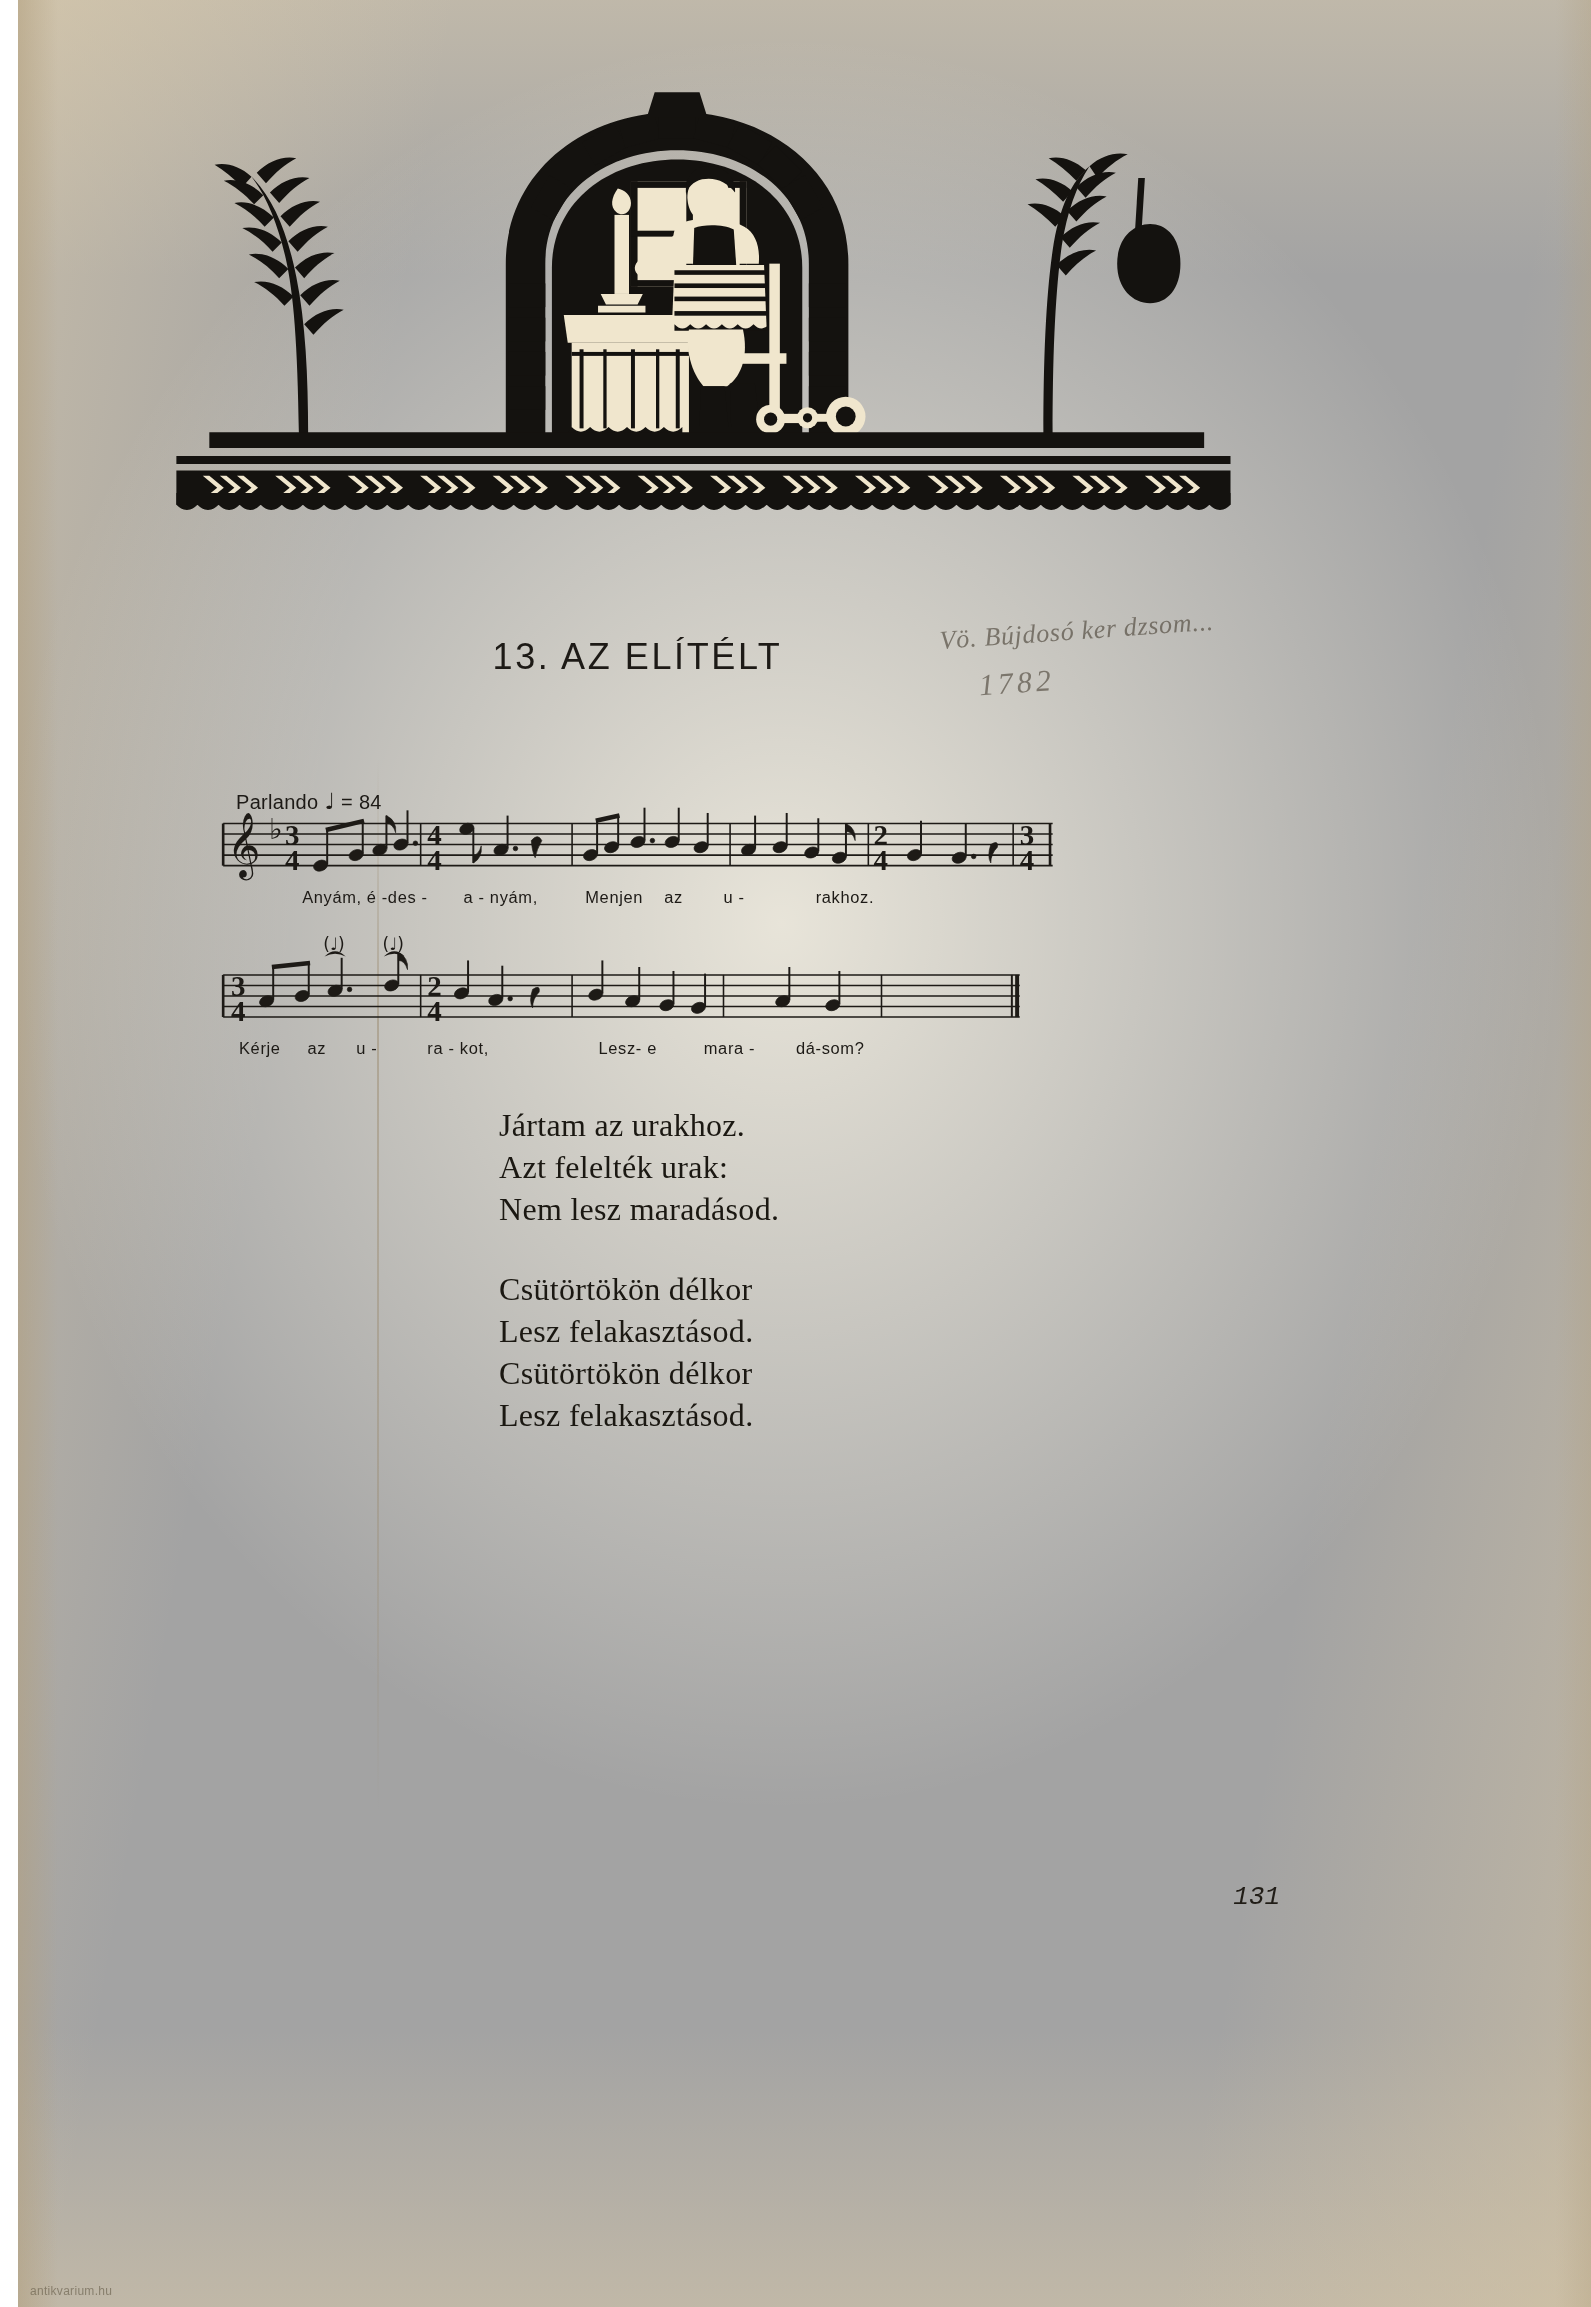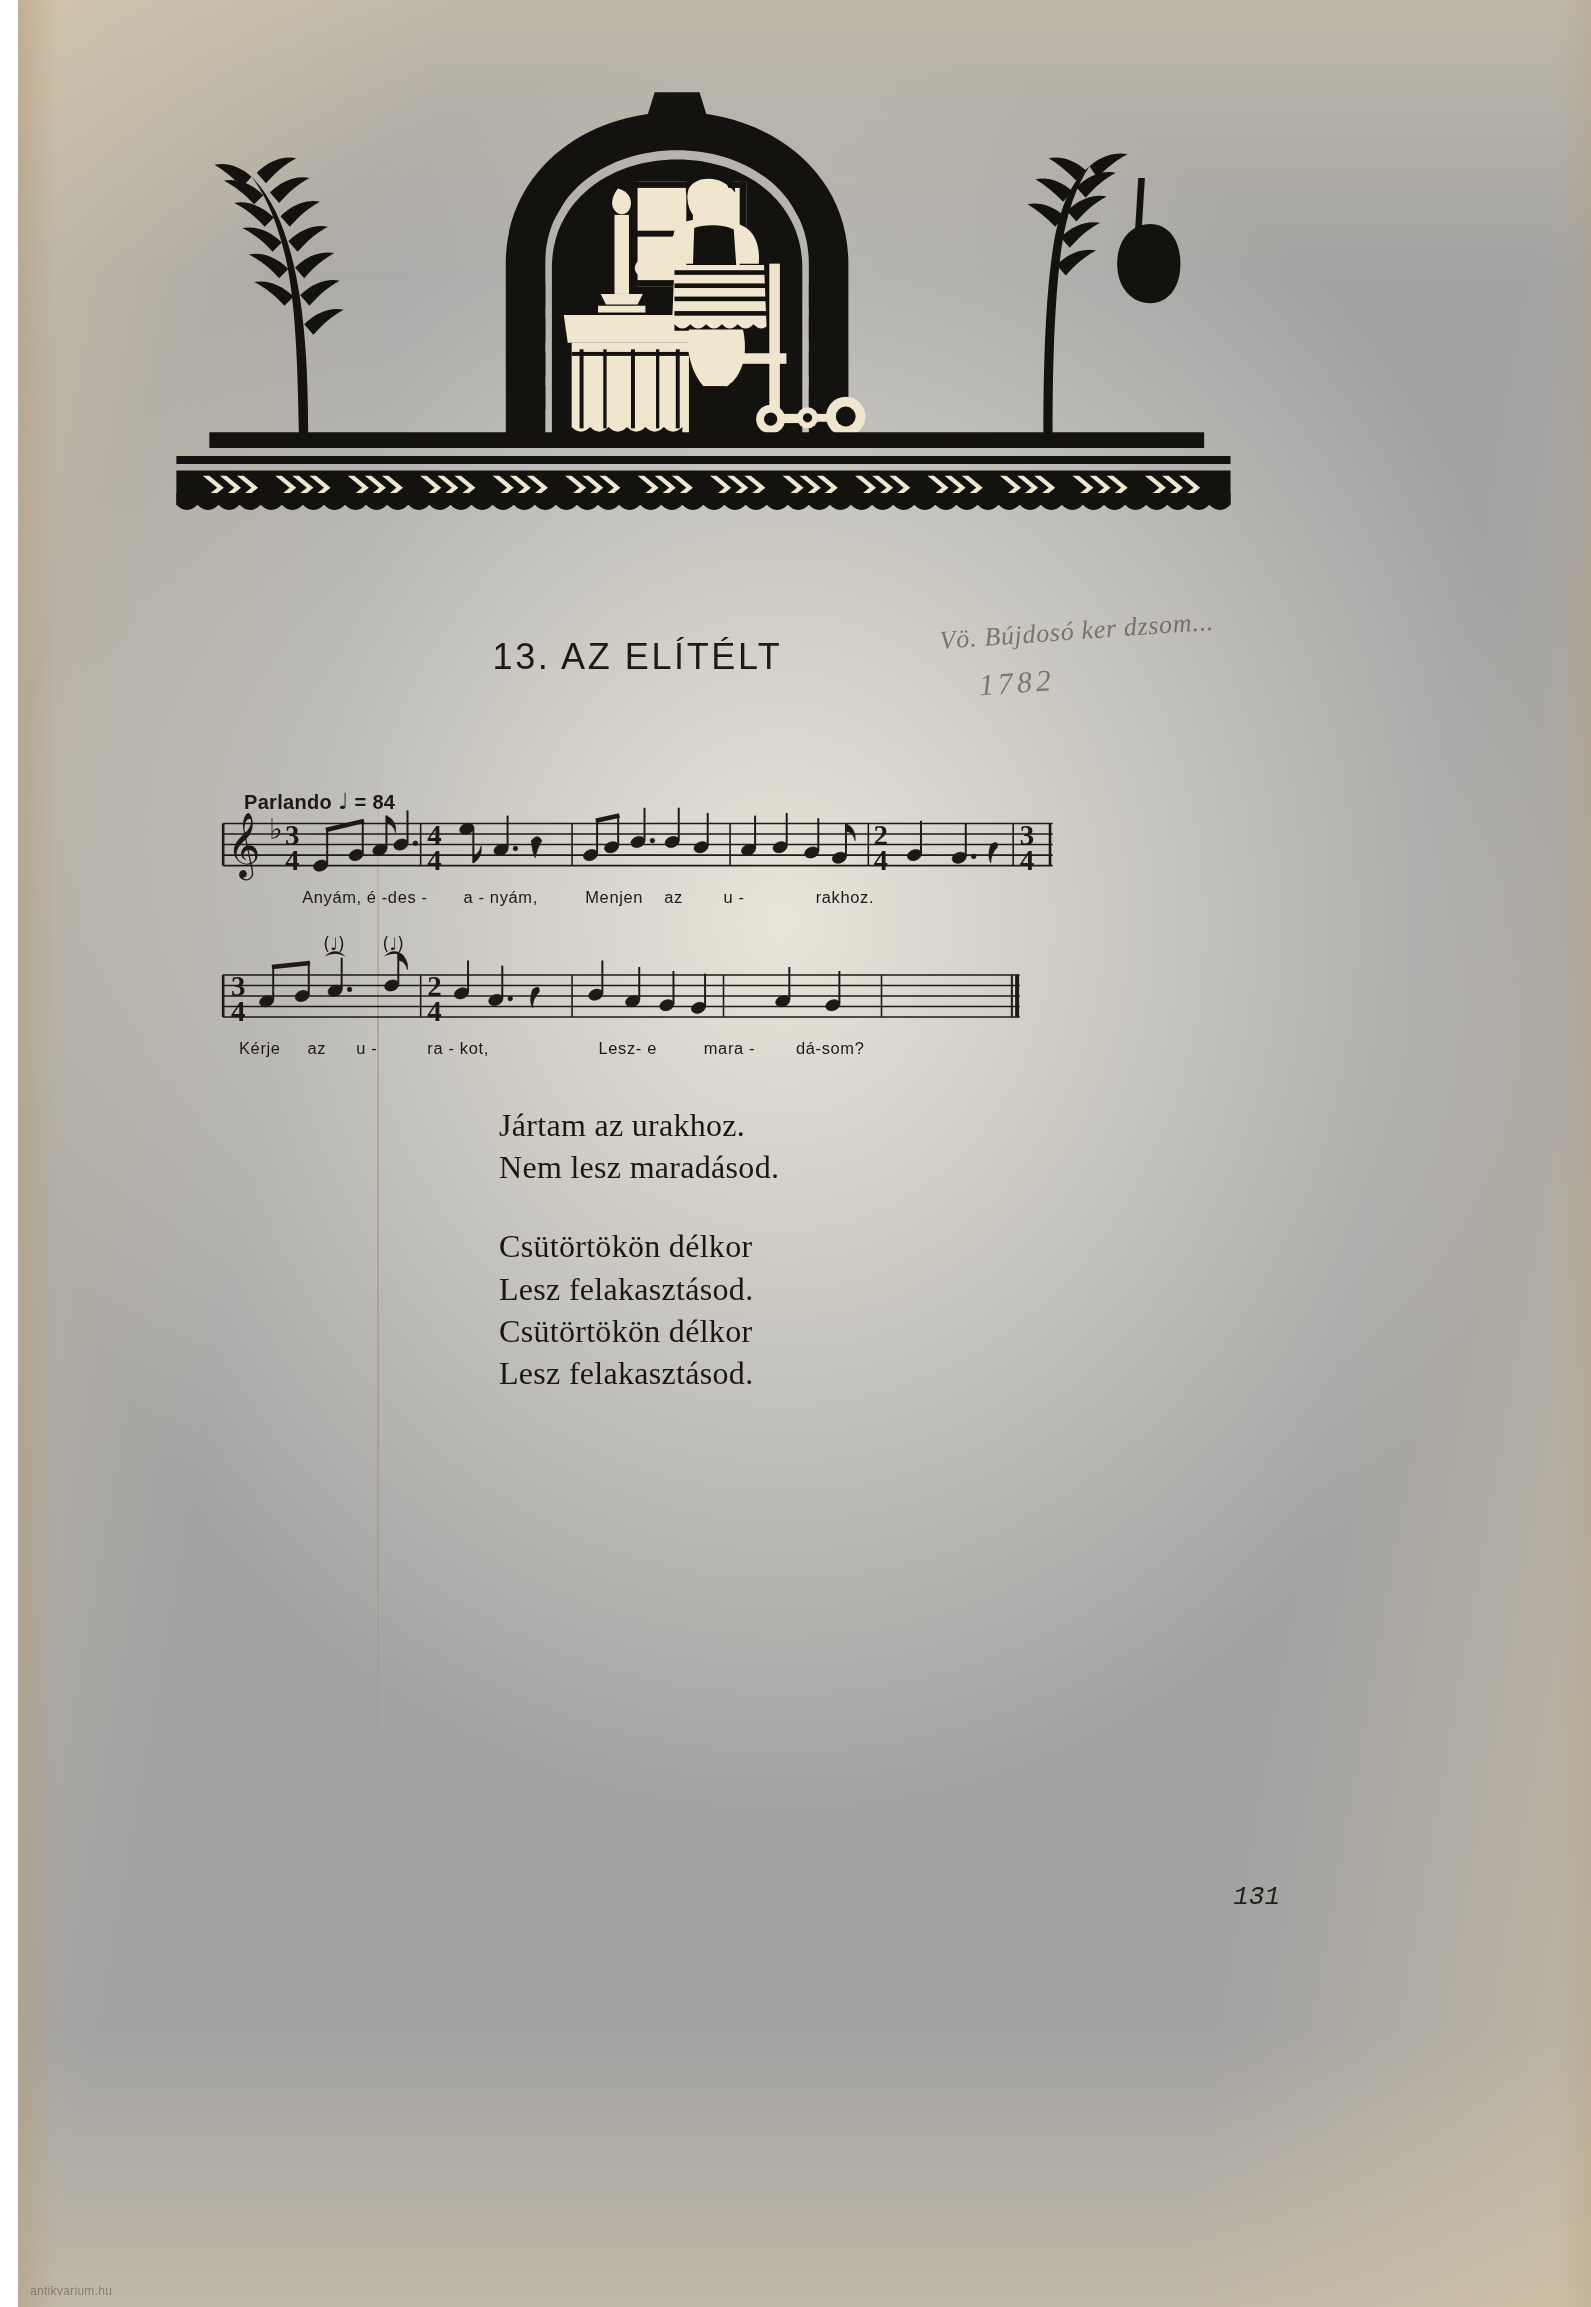--- a/index.html
+++ b/index.html
@@ -102,24 +102,24 @@
     position: absolute;
     left: 185px;
     top: 784px;
     width: 883px;
     height: 316px;
   }
   .music svg { display: block; width: 100%; height: 100%; }
 
   .tempo {
     position: absolute;
-    left: 226px;
+    left: 218px;
     top: 788px;
     font-family: "Liberation Sans", sans-serif;
-    font-weight: bold;
+    font-weight: normal;
     font-size: 20px;
     color: #1d1a16;
     letter-spacing: 0.3px;
   }
 
   
   .stanzas {
     position: absolute;
     left: 481px;
     top: 1104px;
@@ -630,20 +630,21 @@
         <text class="lyric" x="600" y="410">Lesz- e</text>
         <text class="lyric" x="760" y="410">mara -</text>
         <text class="lyric" x="900" y="410">dá-som?</text>
       </g>
     </svg>
   </div>
 
   <div class="stanzas">
     <div class="stanza">
       <div>Jártam az urakhoz.</div>
+      <div>Azt felelték urak:</div>
       <div>Nem lesz maradásod.</div>
     </div>
     <div class="stanza">
       <div>Csütörtökön délkor</div>
       <div>Lesz  felakasztásod.</div>
       <div>Csütörtökön délkor</div>
       <div>Lesz felakasztásod.</div>
     </div>
   </div>
 

